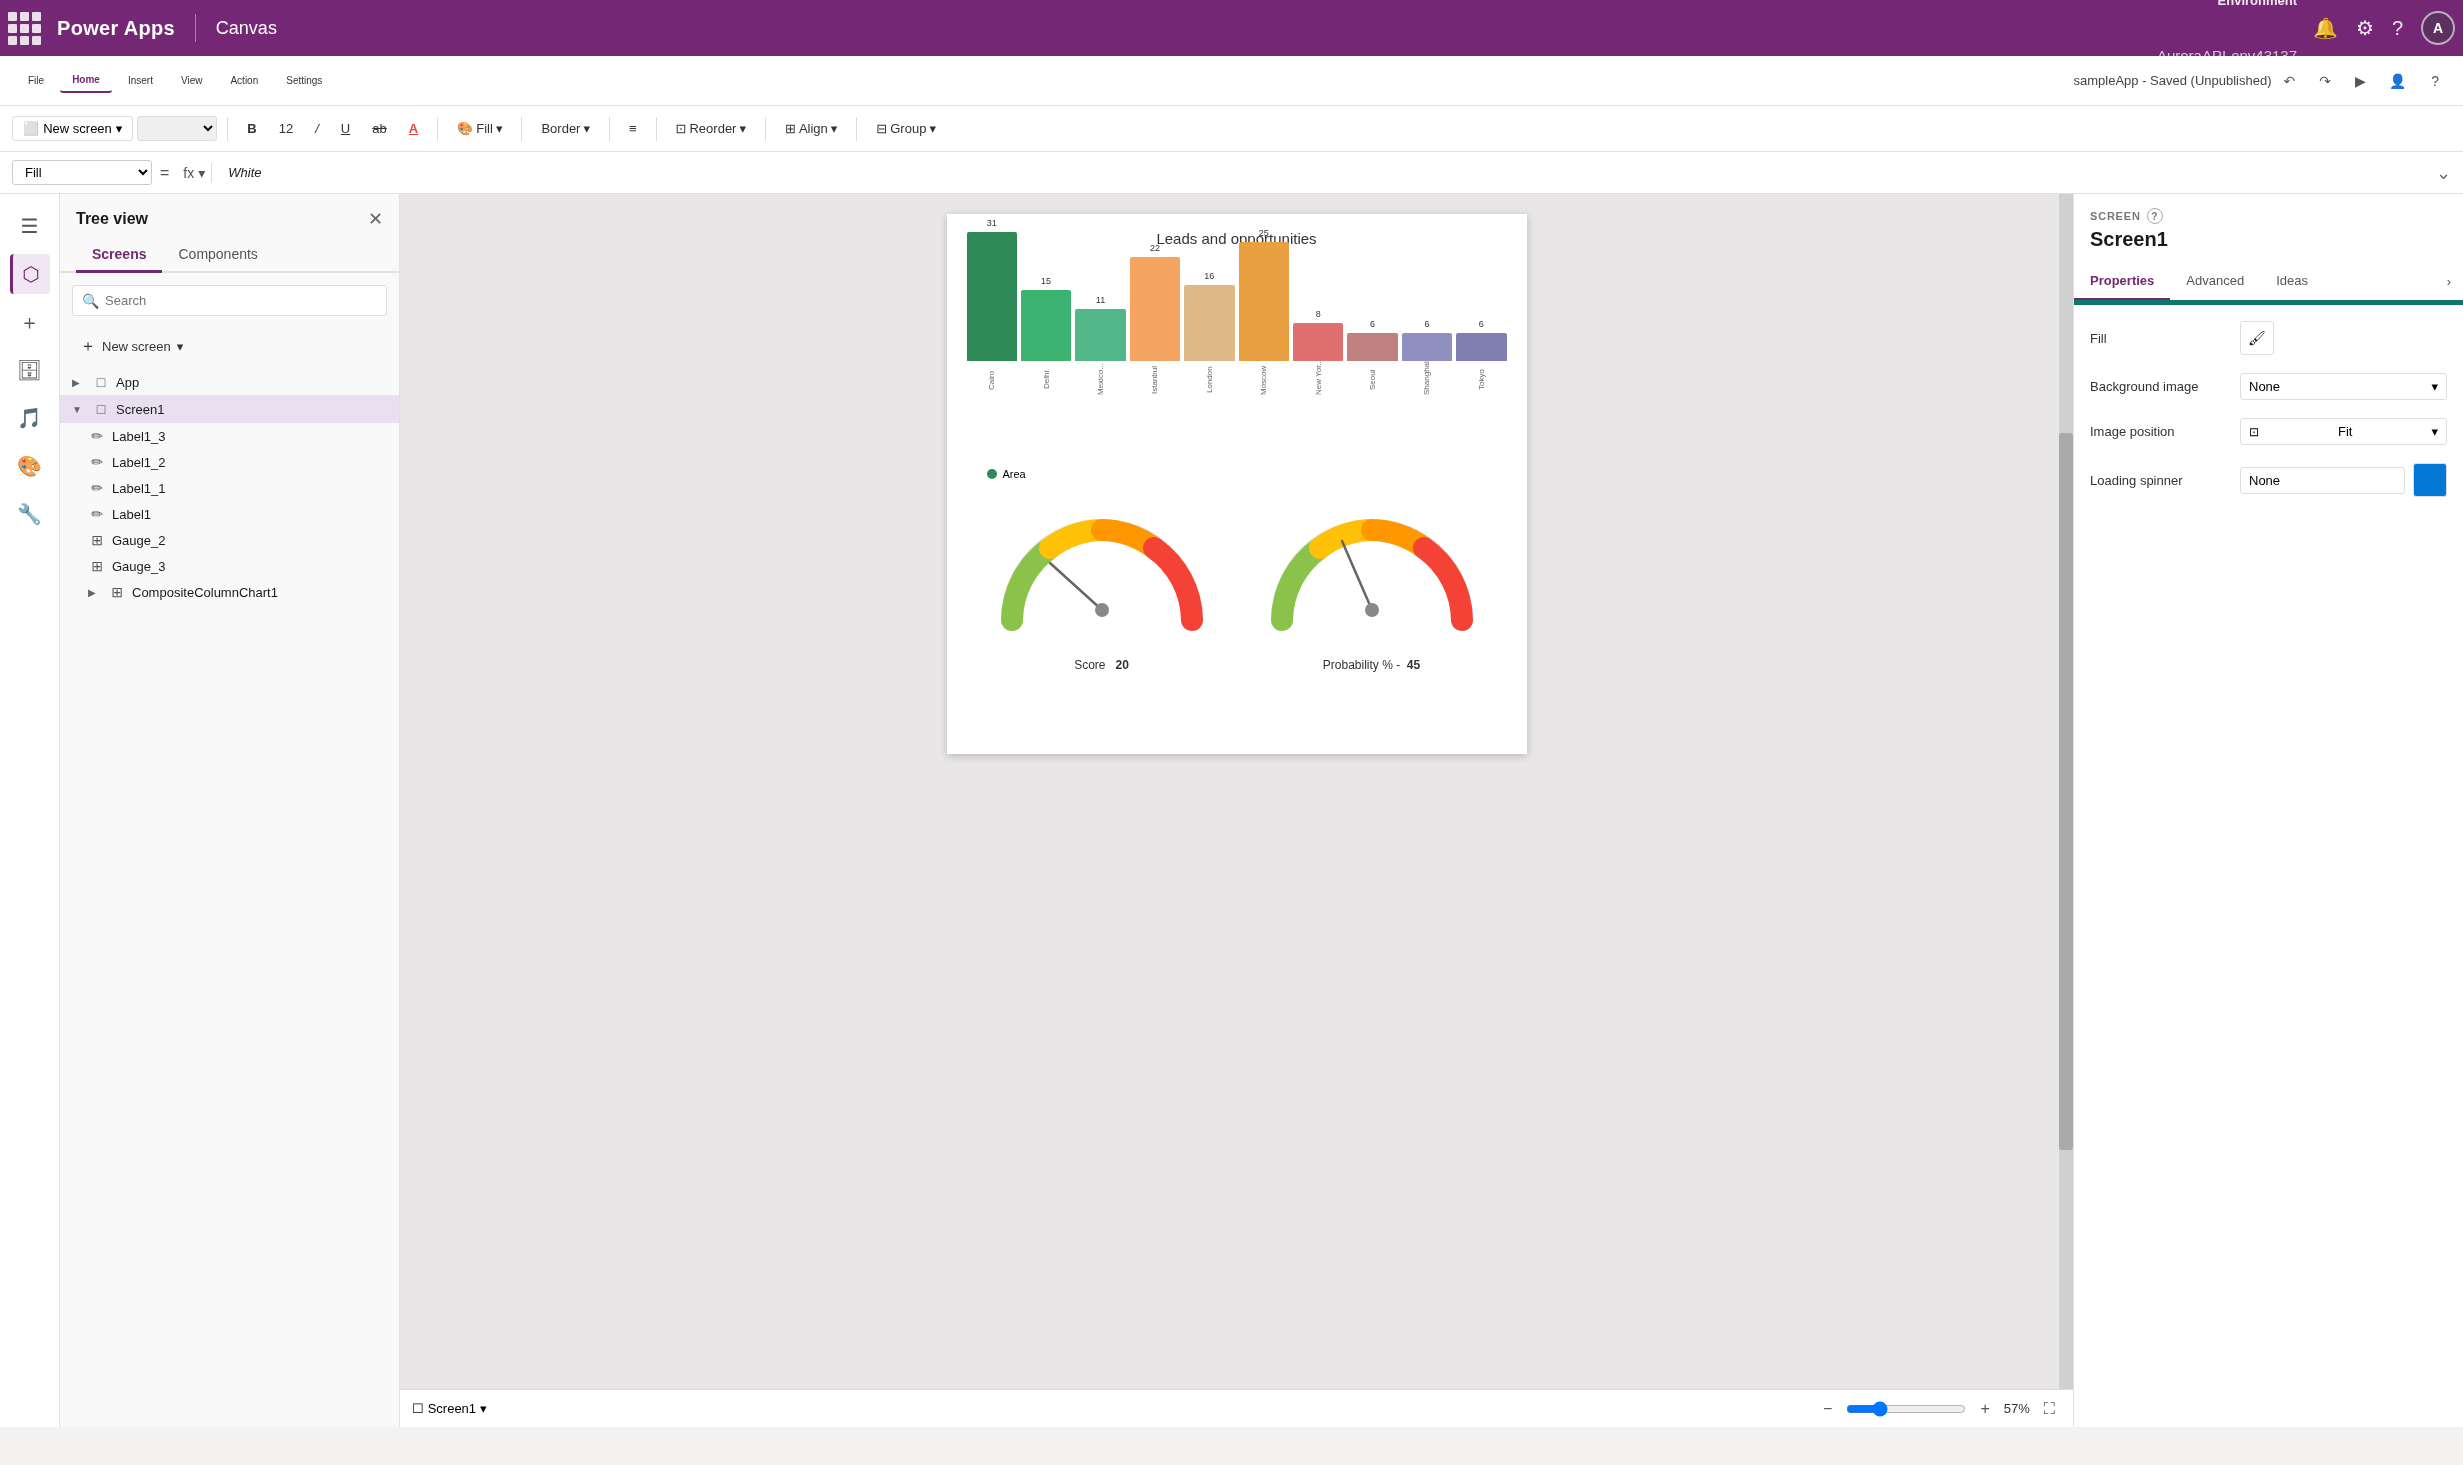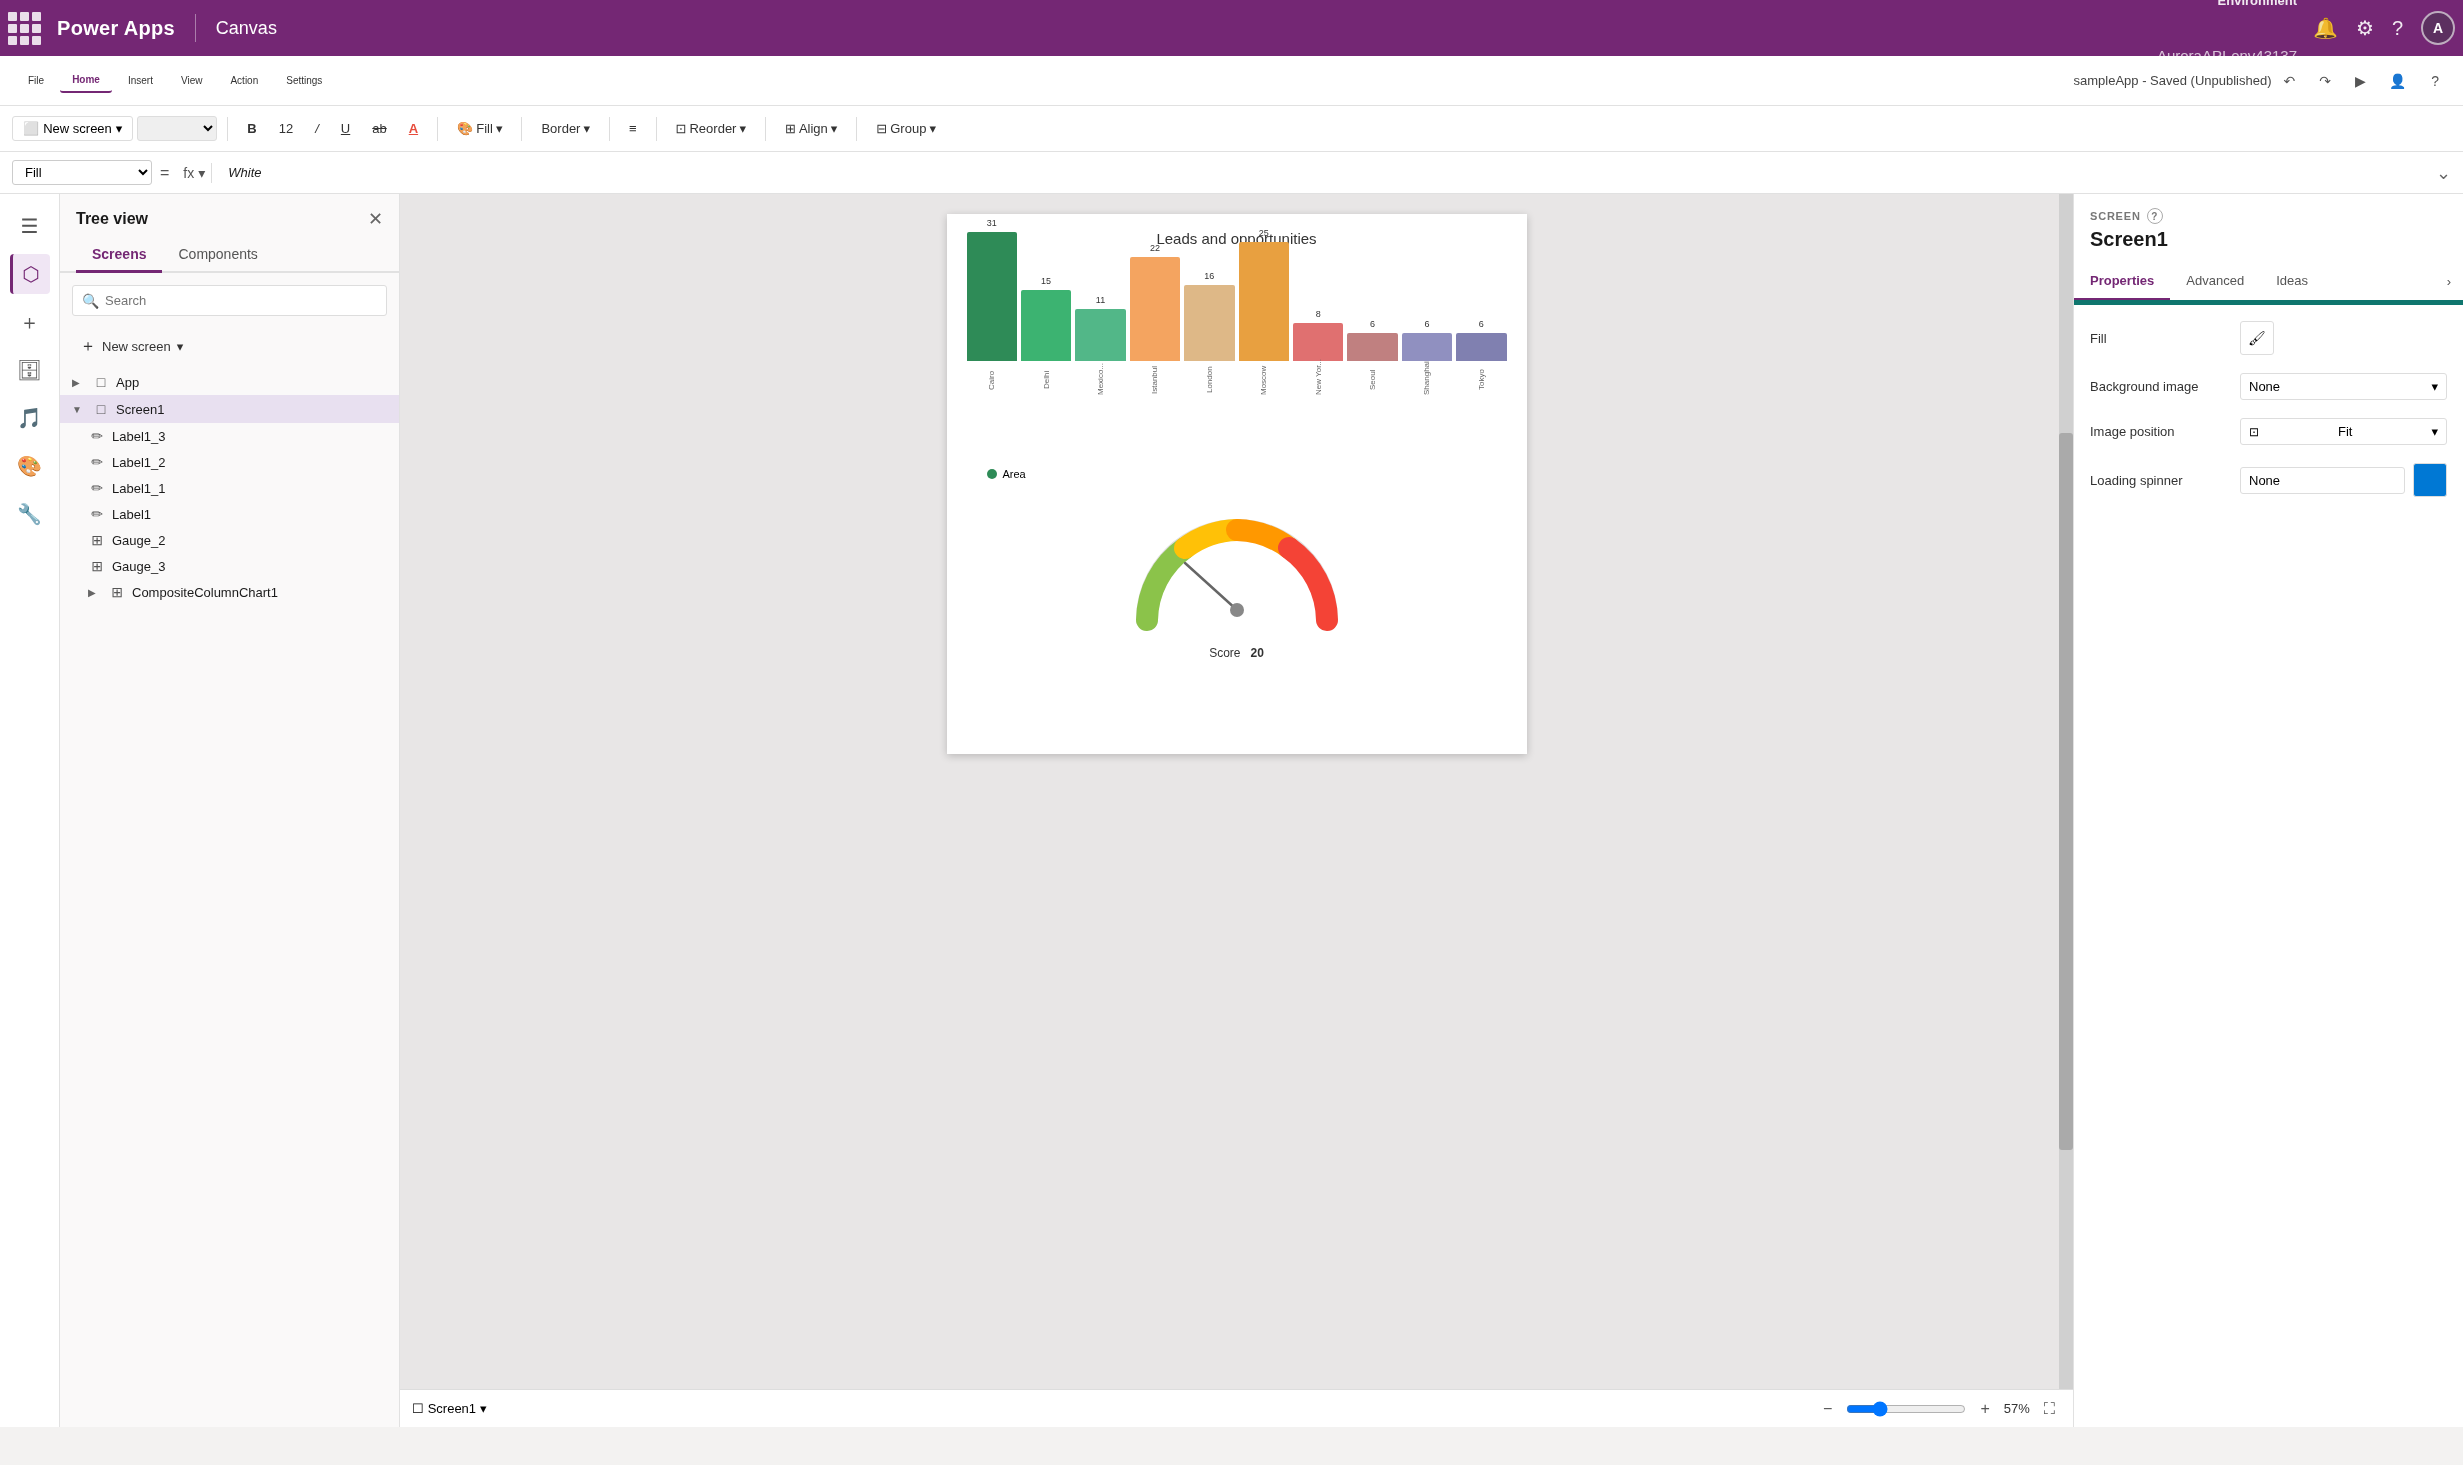--- a/index.html
+++ b/index.html
@@ -113,21 +113,21 @@
     .bar-chart { padding: 10px 20px; position: relative; height: 220px; }
     .bars-container { display: flex; align-items: flex-end; gap: 4px; height: 160px; padding-bottom: 30px; position: relative; }
     .bar-group { display: flex; flex-direction: column; align-items: center; flex: 1; position: relative; }
     .bar { width: 100%; border-radius: 2px 2px 0 0; position: relative; display: flex; justify-content: center; }
     .bar-label { font-size: 8px; color: #666; text-align: center; margin-top: 4px; writing-mode: vertical-lr; transform: rotate(180deg); height: 30px; white-space: nowrap; }
     .bar-value { position: absolute; top: -14px; font-size: 9px; color: #333; width: 100%; text-align: center; }
     .chart-legend { display: flex; align-items: center; gap: 6px; padding: 4px 20px; font-size: 11px; margin-top: 39px; }
     .legend-dot { width: 10px; height: 10px; border-radius: 50%; }
     .gauge-container { display: flex; justify-content: space-around; padding: 20px; }
     .gauge-wrap { text-align: center; }
-    .gauge-label { font-size: 12px; color: #333; margin-top: 8px; }
+    .gauge-label { font-size: 12px; color: #333; margin-top: 20px; }
     .gauge-svg { width: 240px; height: 140px; }
 
     
     .right-panel { width: 390px; background: white; border-left: 1px solid #e1e1e1; display: flex; flex-direction: column; }
     .right-panel-header { padding: 14px 16px 0; }
     .screen-label { font-size: 11px; font-weight: 600; color: #777; text-transform: uppercase; letter-spacing: 0.8px; display: flex; align-items: center; gap: 6px; }
     .screen-name { font-size: 20px; font-weight: 600; color: #1a1a1a; margin-top: 4px; padding-bottom: 12px; }
     .right-tabs { display: flex; border-bottom: 5px solid #0f766e; }
     .right-tab { padding: 10px 16px; cursor: pointer; font-size: 13px; color: #555; border-bottom: 2px solid transparent; }
     .right-tab.active { color: #742774; border-bottom-color: #742774; font-weight: 600; }
@@ -417,20 +417,35 @@
 
               <path d="M 172 53 A 90 90 0 0 1 210 125" fill="none" stroke="#f44336" stroke-width="22" stroke-linecap="round"></path>
 
               <line x1="120" y1="115" x2="68" y2="68" stroke="#666" stroke-width="2.5" stroke-linecap="round"></line>
               <circle cx="120" cy="115" r="7" fill="#888"></circle>
             </svg>
             <div class="gauge-label">
               <span>Score</span>&nbsp;&nbsp;&nbsp;<span style="font-weight:600;">20</span>
             </div>
           </div>
+          <div class="gauge-wrap">
+            <svg class="gauge-svg" viewBox="0 0 240 140">
+              <path d="M 30 125 A 90 90 0 0 1 210 125" fill="none" stroke="#e0e0e0" stroke-width="22" stroke-linecap="round"></path>
+              <path d="M 30 125 A 90 90 0 0 1 68 53" fill="none" stroke="#8bc34a" stroke-width="22" stroke-linecap="round"></path>
+              <path d="M 68 53 A 90 90 0 0 1 120 35" fill="none" stroke="#ffc107" stroke-width="22" stroke-linecap="round"></path>
+              <path d="M 120 35 A 90 90 0 0 1 172 53" fill="none" stroke="#ff9800" stroke-width="22" stroke-linecap="round"></path>
+              <path d="M 172 53 A 90 90 0 0 1 210 125" fill="none" stroke="#f44336" stroke-width="22" stroke-linecap="round"></path>
+
+              <line x1="120" y1="115" x2="90" y2="46" stroke="#666" stroke-width="2.5" stroke-linecap="round"></line>
+              <circle cx="120" cy="115" r="7" fill="#888"></circle>
+            </svg>
+            <div class="gauge-label">
+              <span>Probability % -</span>&nbsp;&nbsp;<span style="font-weight:600;">45</span>
+            </div>
+          </div>
         </div>
       </div>
 
       <div style="position:absolute;right:0;top:0;bottom:0;width:14px;background:#d0d0d0;">
         <div style="position:absolute;top:20%;width:100%;height:60%;background:#aaa;border-radius:3px;"></div>
       </div>
     </div>
 
     <div class="canvas-bottom-bar">
       <div class="screen-selector">

